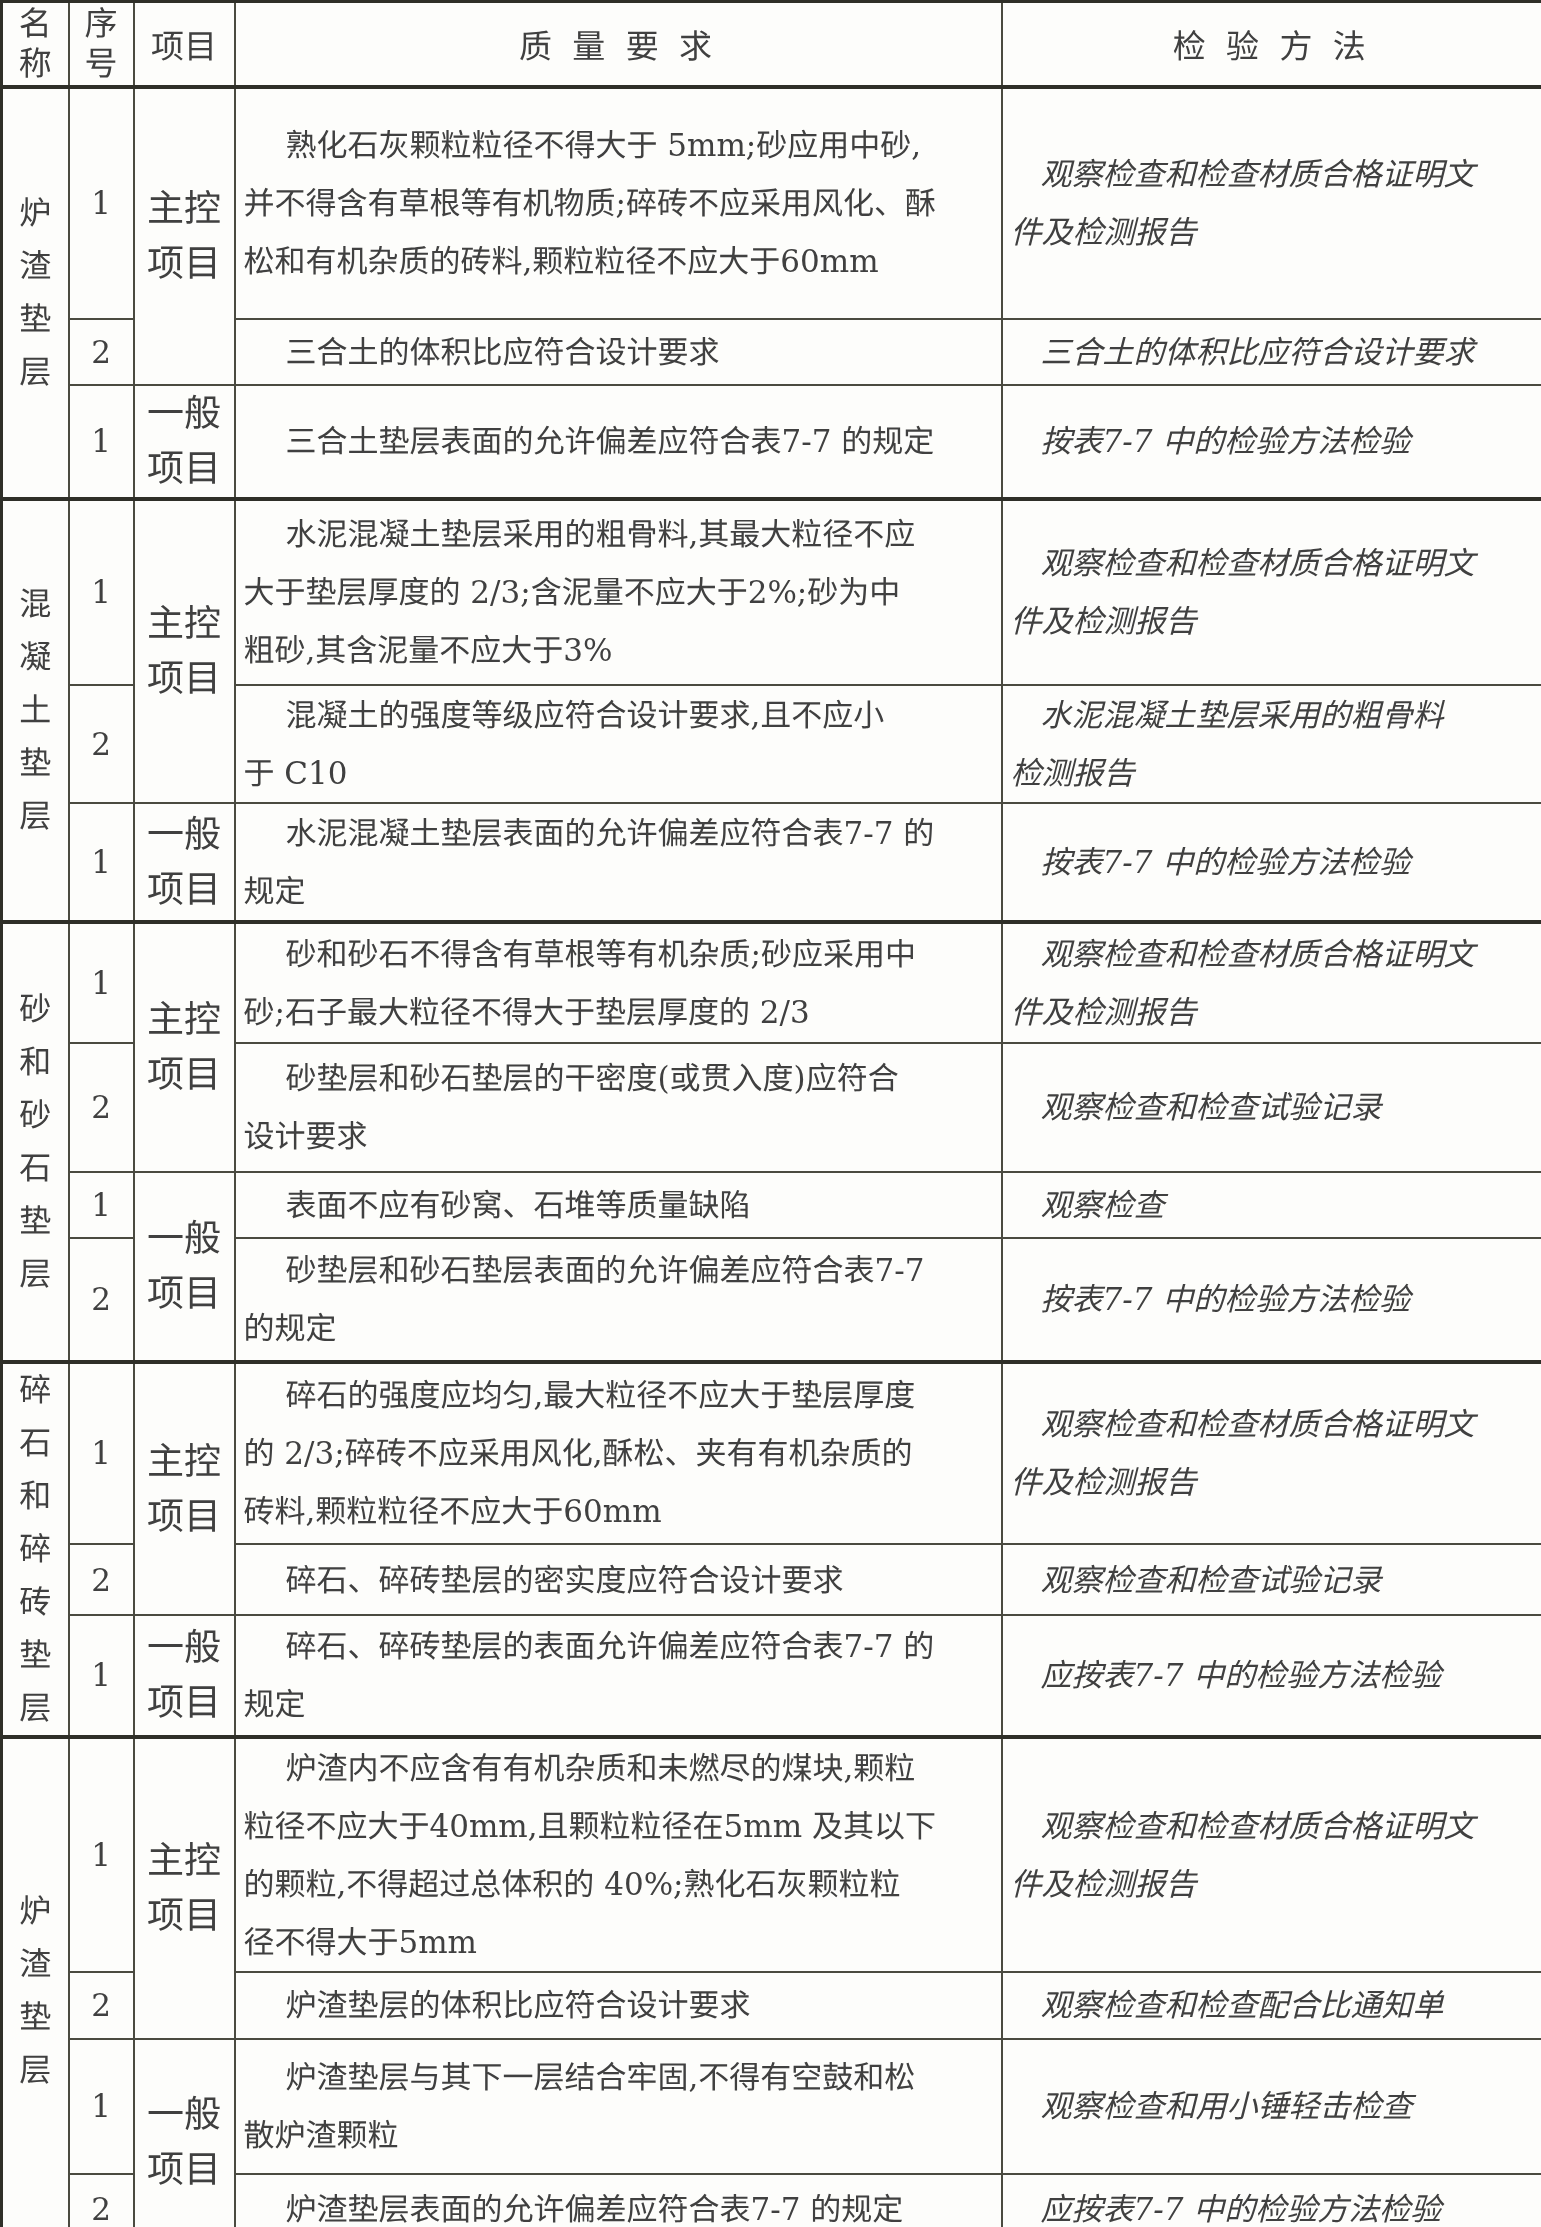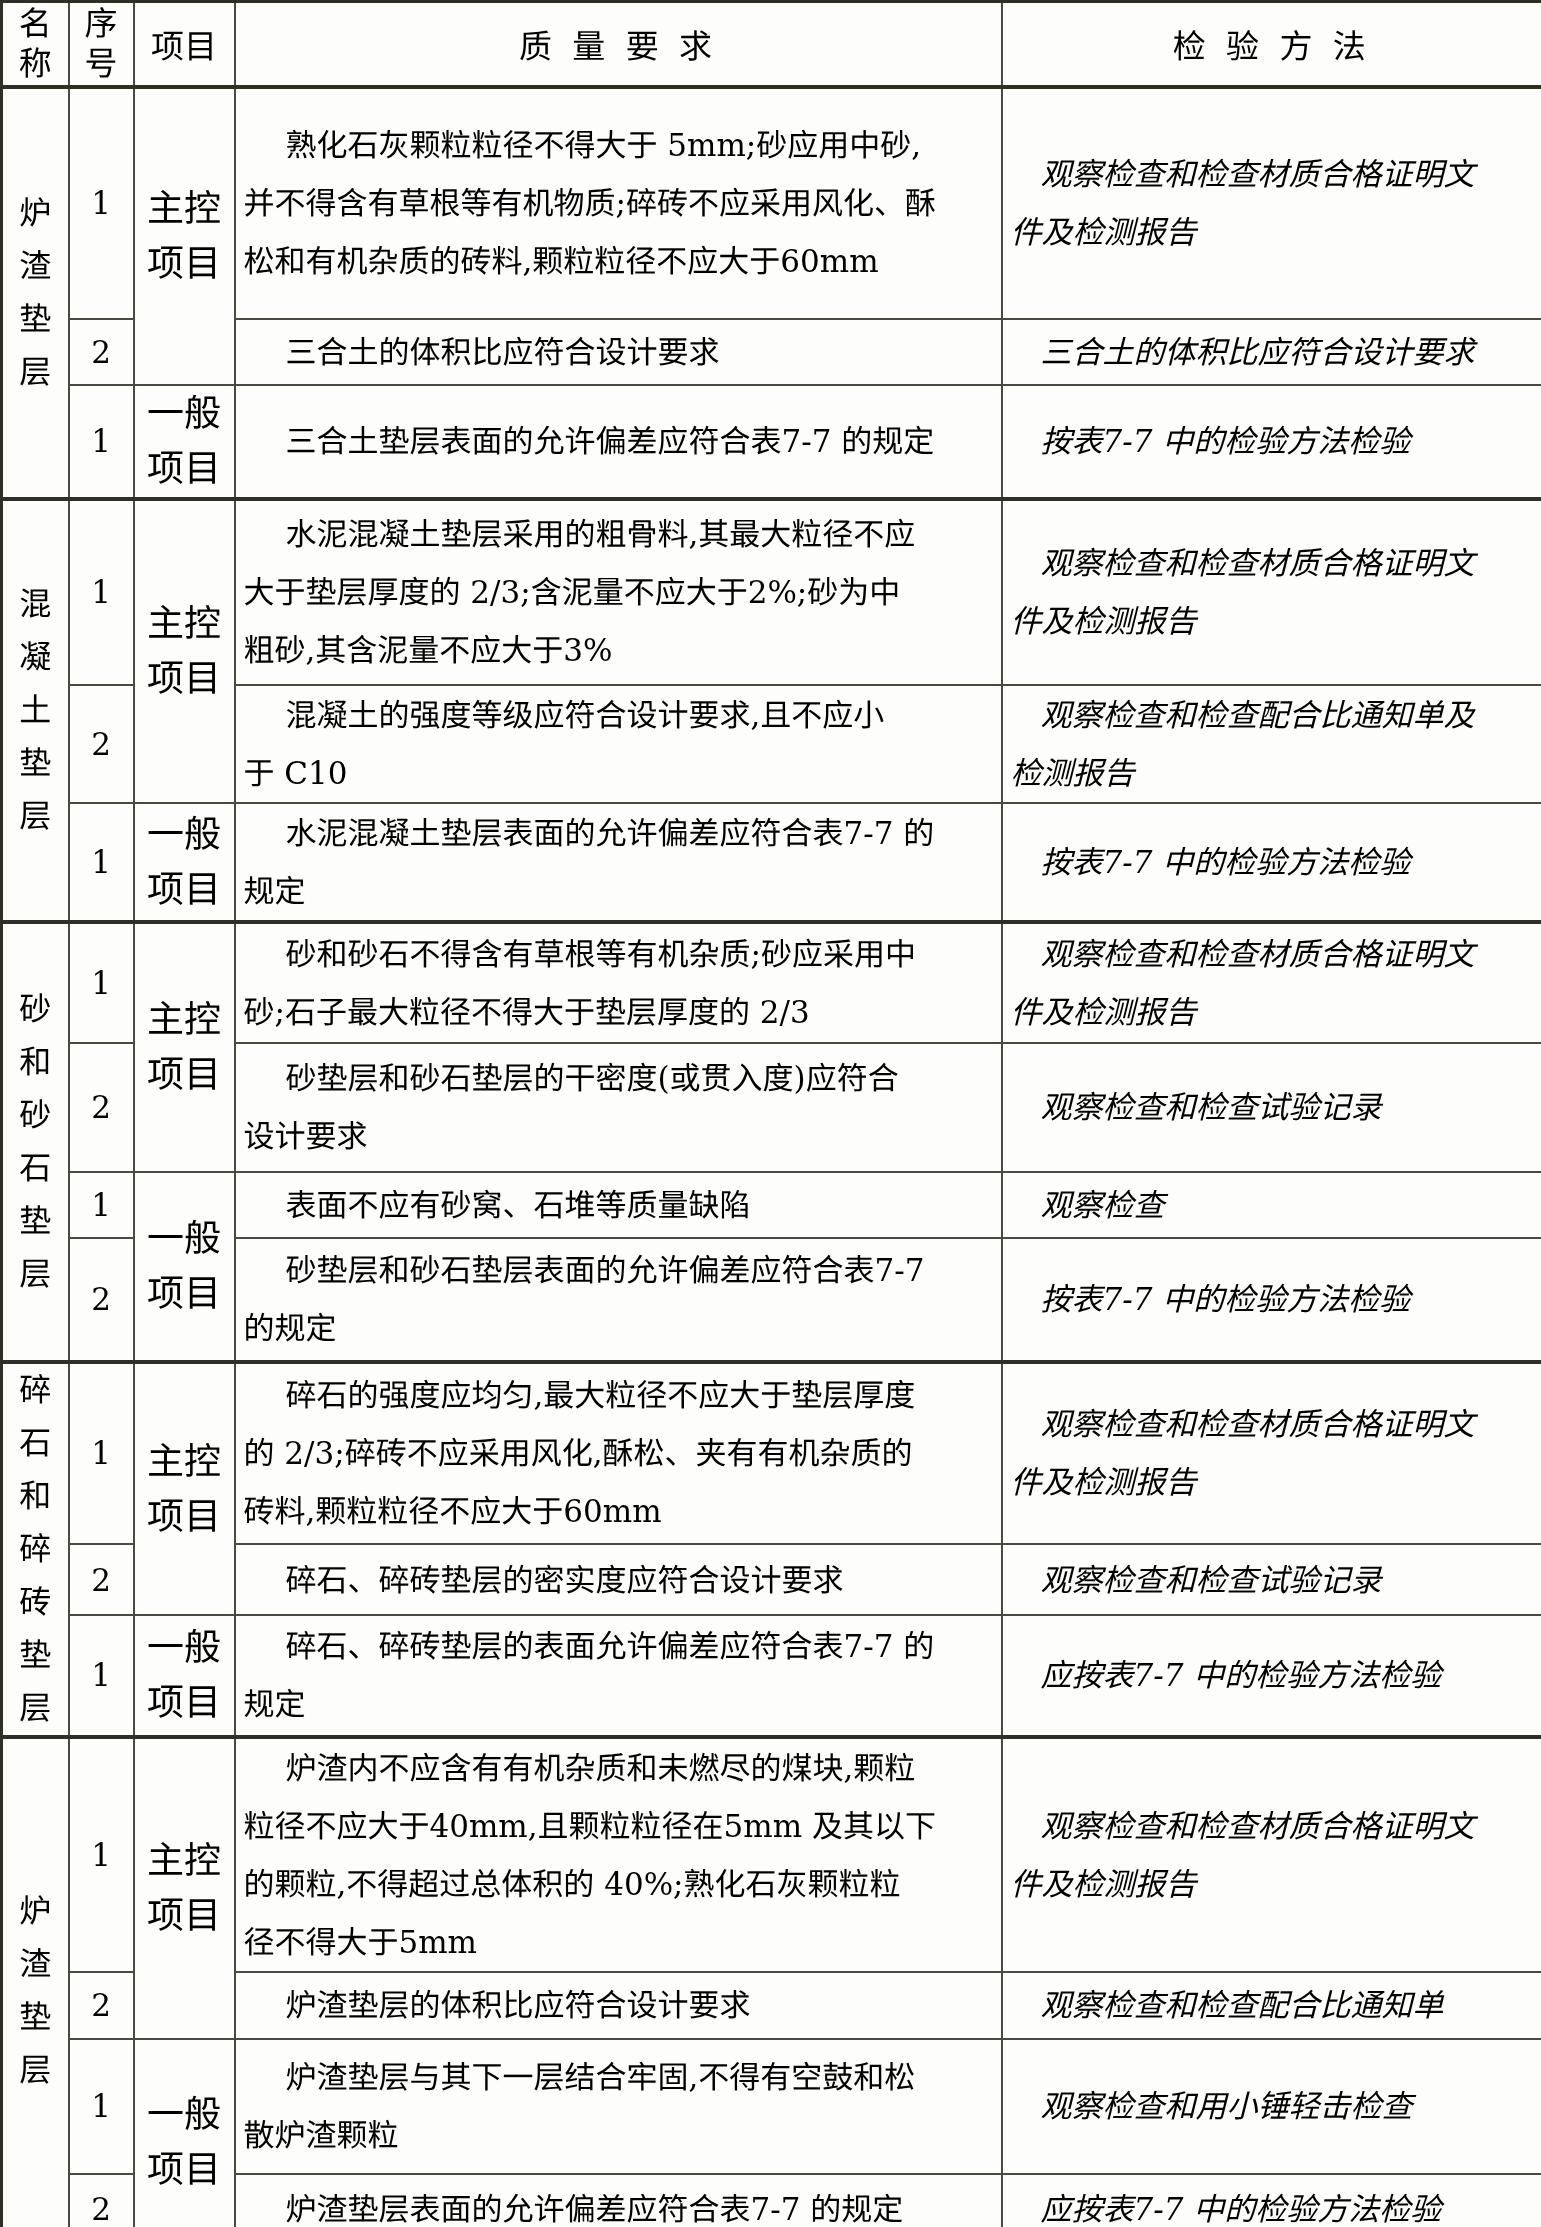--- a/index.html
+++ b/index.html
@@ -1,18 +1,18 @@
 <!DOCTYPE html>
 <html lang="zh-CN"><head>
 <meta charset="utf-8">
 <style>
   html,body{margin:0;padding:0;background:#ffffff;}
   .page{
     width:1541px;height:2227px;background:#fdfdfb;overflow:hidden;
-    font-family:"DejaVu Serif","Liberation Serif",serif;color:#000000;
+    font-family:"DejaVu Serif","Liberation Serif",serif;color:#404040;
   }
   table{
     border-collapse:collapse;table-layout:fixed;
     width:1541px;height:2227px;
     border:3px solid #2f2f28;
   }
   td{
     border:2px solid #4a4a40;
     vertical-align:middle;
     padding:0;
@@ -118,21 +118,21 @@
 件及检测报告</div>
           </td>
         </tr>
         <tr style="height: 114px;">
           <td class="seq">2</td>
           <td class="req">
             <div class="para">混凝土的强度等级应符合设计要求,且不应小
 于 C10</div>
           </td>
           <td class="method">
-            <div class="para">观察检查和检查配合比通知单及
+            <div class="para">水泥混凝土垫层采用的粗骨料
 检测报告</div>
           </td>
         </tr>
         <tr style="height: 115px;">
           <td class="seq">1</td>
           <td rowspan="1">
             <div class="item-label">一般项目</div>
           </td>
           <td class="req">
             <div class="para">水泥混凝土垫层表面的允许偏差应符合表7-7 的

